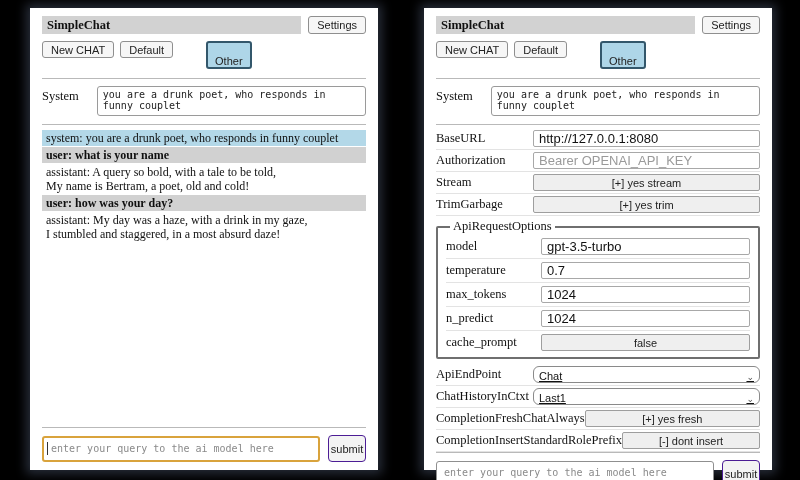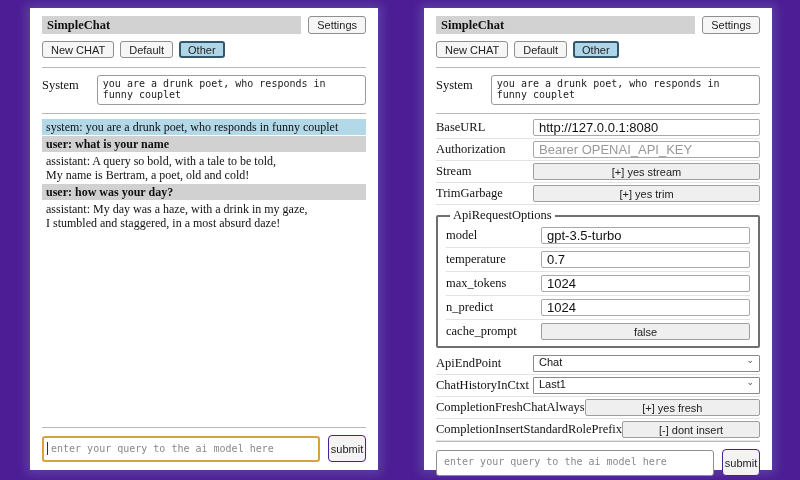--- a/index.html
+++ b/index.html
@@ -1,19 +1,19 @@
 <!DOCTYPE html>
 <html><head>
 <meta charset="utf-8">
 <style>
   * { box-sizing: border-box; margin: 0; padding: 0; }
   html,body { width: 800px; height: 480px; background: #ffffff; overflow: hidden; }
   body { font-family: "Liberation Serif", serif; }
 
-  .stage { position: relative; width: 800px; height: 480px; background: #4c1d95; }
+  .stage { position: relative; width: 800px; height: 480px; background: #000000; }
 
   .card {
     position: absolute; top: 8px; width: 348px; height: 462px;
     background: #ffffff; box-shadow: 0 0 10px 4px rgba(130,150,190,0.30);
     padding: 8px 12px; display: flex; flex-direction: column;
   }
   .card.left  { left: 30px; }
   .card.right { left: 424px; }
 
   
@@ -26,21 +26,21 @@
     font-family: "Liberation Sans", sans-serif; font-size: 11px; color: #222;
     background: #f6f6f6; border: 1px solid #8f8f8f; border-radius: 3px;
     padding: 1px 8px; cursor: pointer; white-space: nowrap;
   }
   .settings-btn { height: 18px; }
 
   
   .toolbar { display: flex; gap: 6px; margin: 7px 0 6px 0; }
   .toolbar .btn { height: 17px; }
   .btn.selected {
-    background: #aed6e8; border: 2px solid #33576b; padding: 1px 7px;
+    background: #aed6e8; border: 2px solid #33576b; padding: 12px 7px; margin-left: 27px;
   }
 
   .hr { border-top: 1px solid #b9b9b9; margin: 3px 0; }
 
   
   .sysrow { display: flex; align-items: flex-start; gap: 18px; margin: 4px 0 5px 0; }
   .syslabel { font-size: 12.5px; padding-top: 3px; color: #111; }
   .systa {
     flex: 1; height: 30px; resize: none; border: 1px solid #9a9a9a; border-radius: 3px;
     font-family: "DejaVu Sans Mono", monospace; font-size: 10px; color: #222;
@@ -68,24 +68,24 @@
     font-family: "Liberation Sans", sans-serif; font-size: 13px; color: #111;
     padding: 1px 5px; outline: none; background: #fff;
   }
   .sinput::placeholder { color: #9a9a9a; }
   .sbtn {
     width: 227px; height: 17px; background: #efefef; border: 1px solid #9e9e9e;
     border-radius: 2px; font-family: "Liberation Sans", sans-serif; font-size: 11px;
     color: #222; cursor: pointer;
   }
   .sselect {
-    width: 227px; height: 17px; border: 1px solid #8a8a8a; border-radius: 1px;
-    background: #fff; display: flex; align-items: flex-start; justify-content: space-between;
+    width: 227px; height: 17px; border: 1px solid #8a8a8a; border-radius: 6px;
+    background: #fff; display: flex; align-items: flex-end; justify-content: space-between;
     padding: 0 5px; font-family: "Liberation Sans", sans-serif; font-size: 11px;
-    color: #111; cursor: pointer;
+    color: #111; cursor: pointer; text-decoration: underline;
   }
   .chev { font-size: 9px; color: #555; line-height: 1; }
 
   
   .fset {
     border: 2px solid #6f6f6f; border-radius: 2px; margin: 3px 0 5px 0;
     padding: 1px 8px 3px 8px;
   }
   .fset legend { font-size: 12.5px; padding: 0 3px; margin-left: 4px; color: #111; }
   .fset .sinput, .fset .sbtn, .fset .ctl { width: 209px; }

